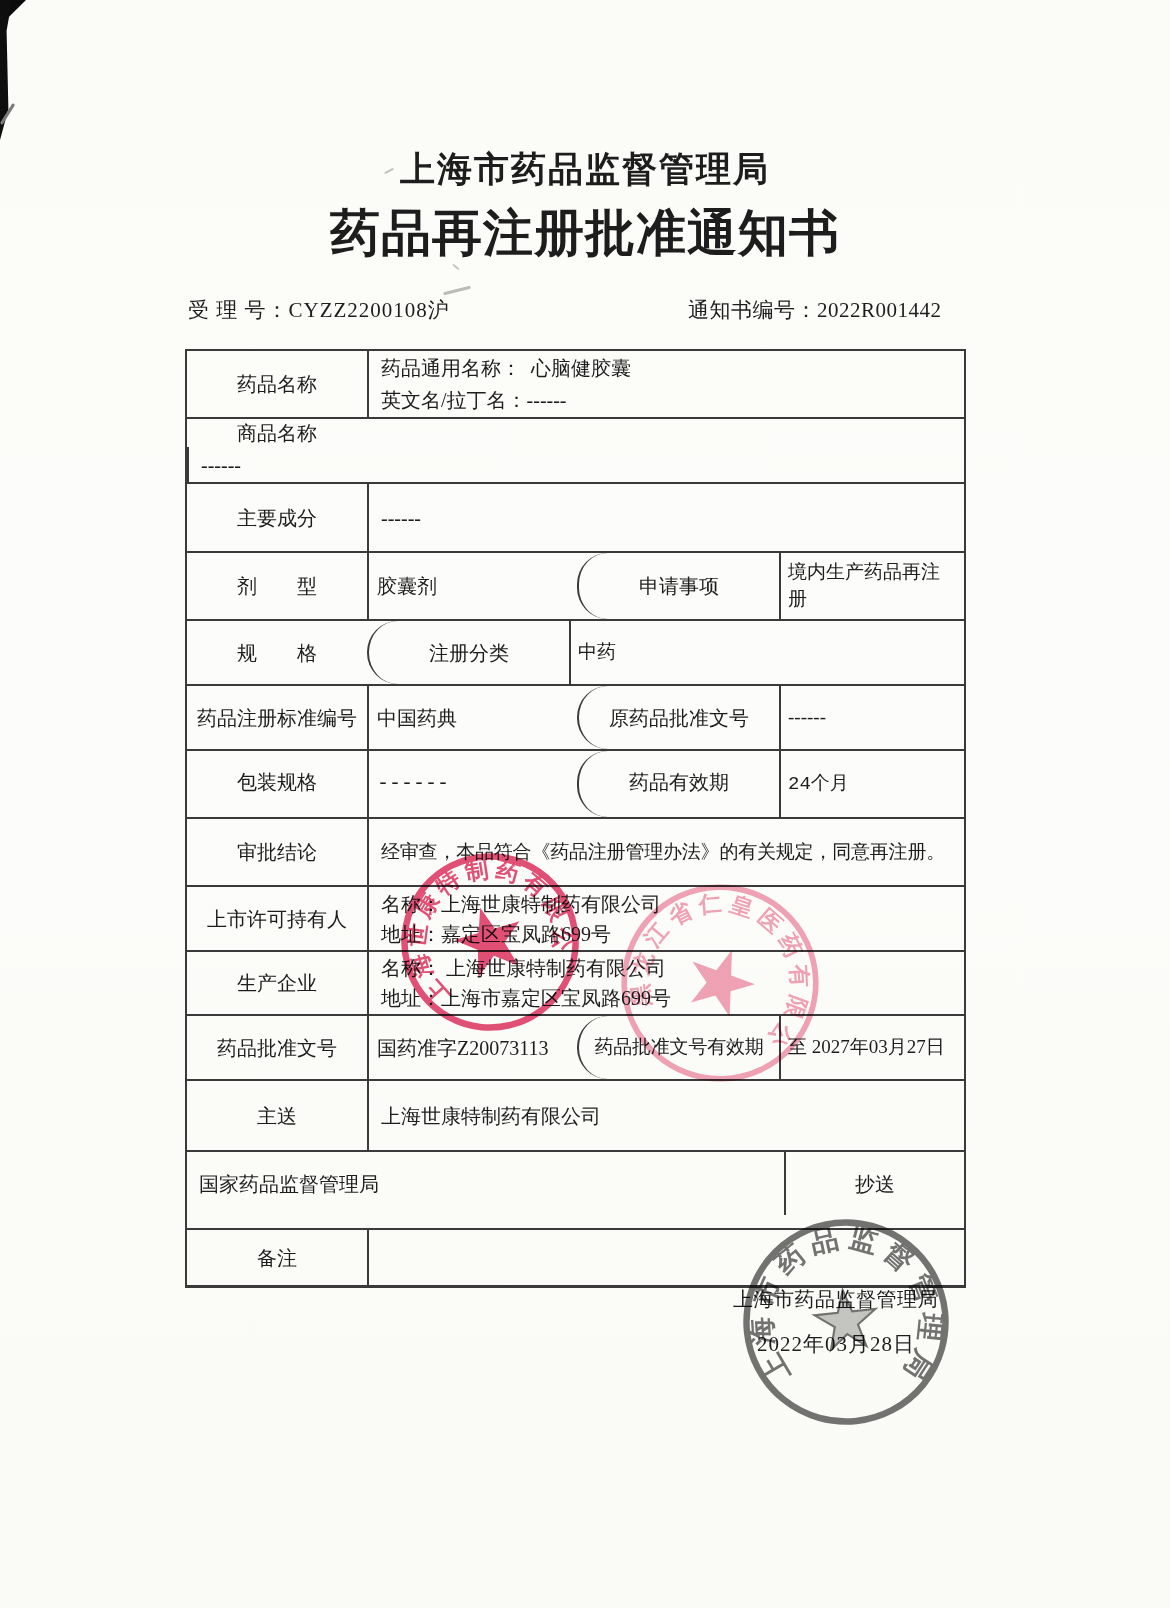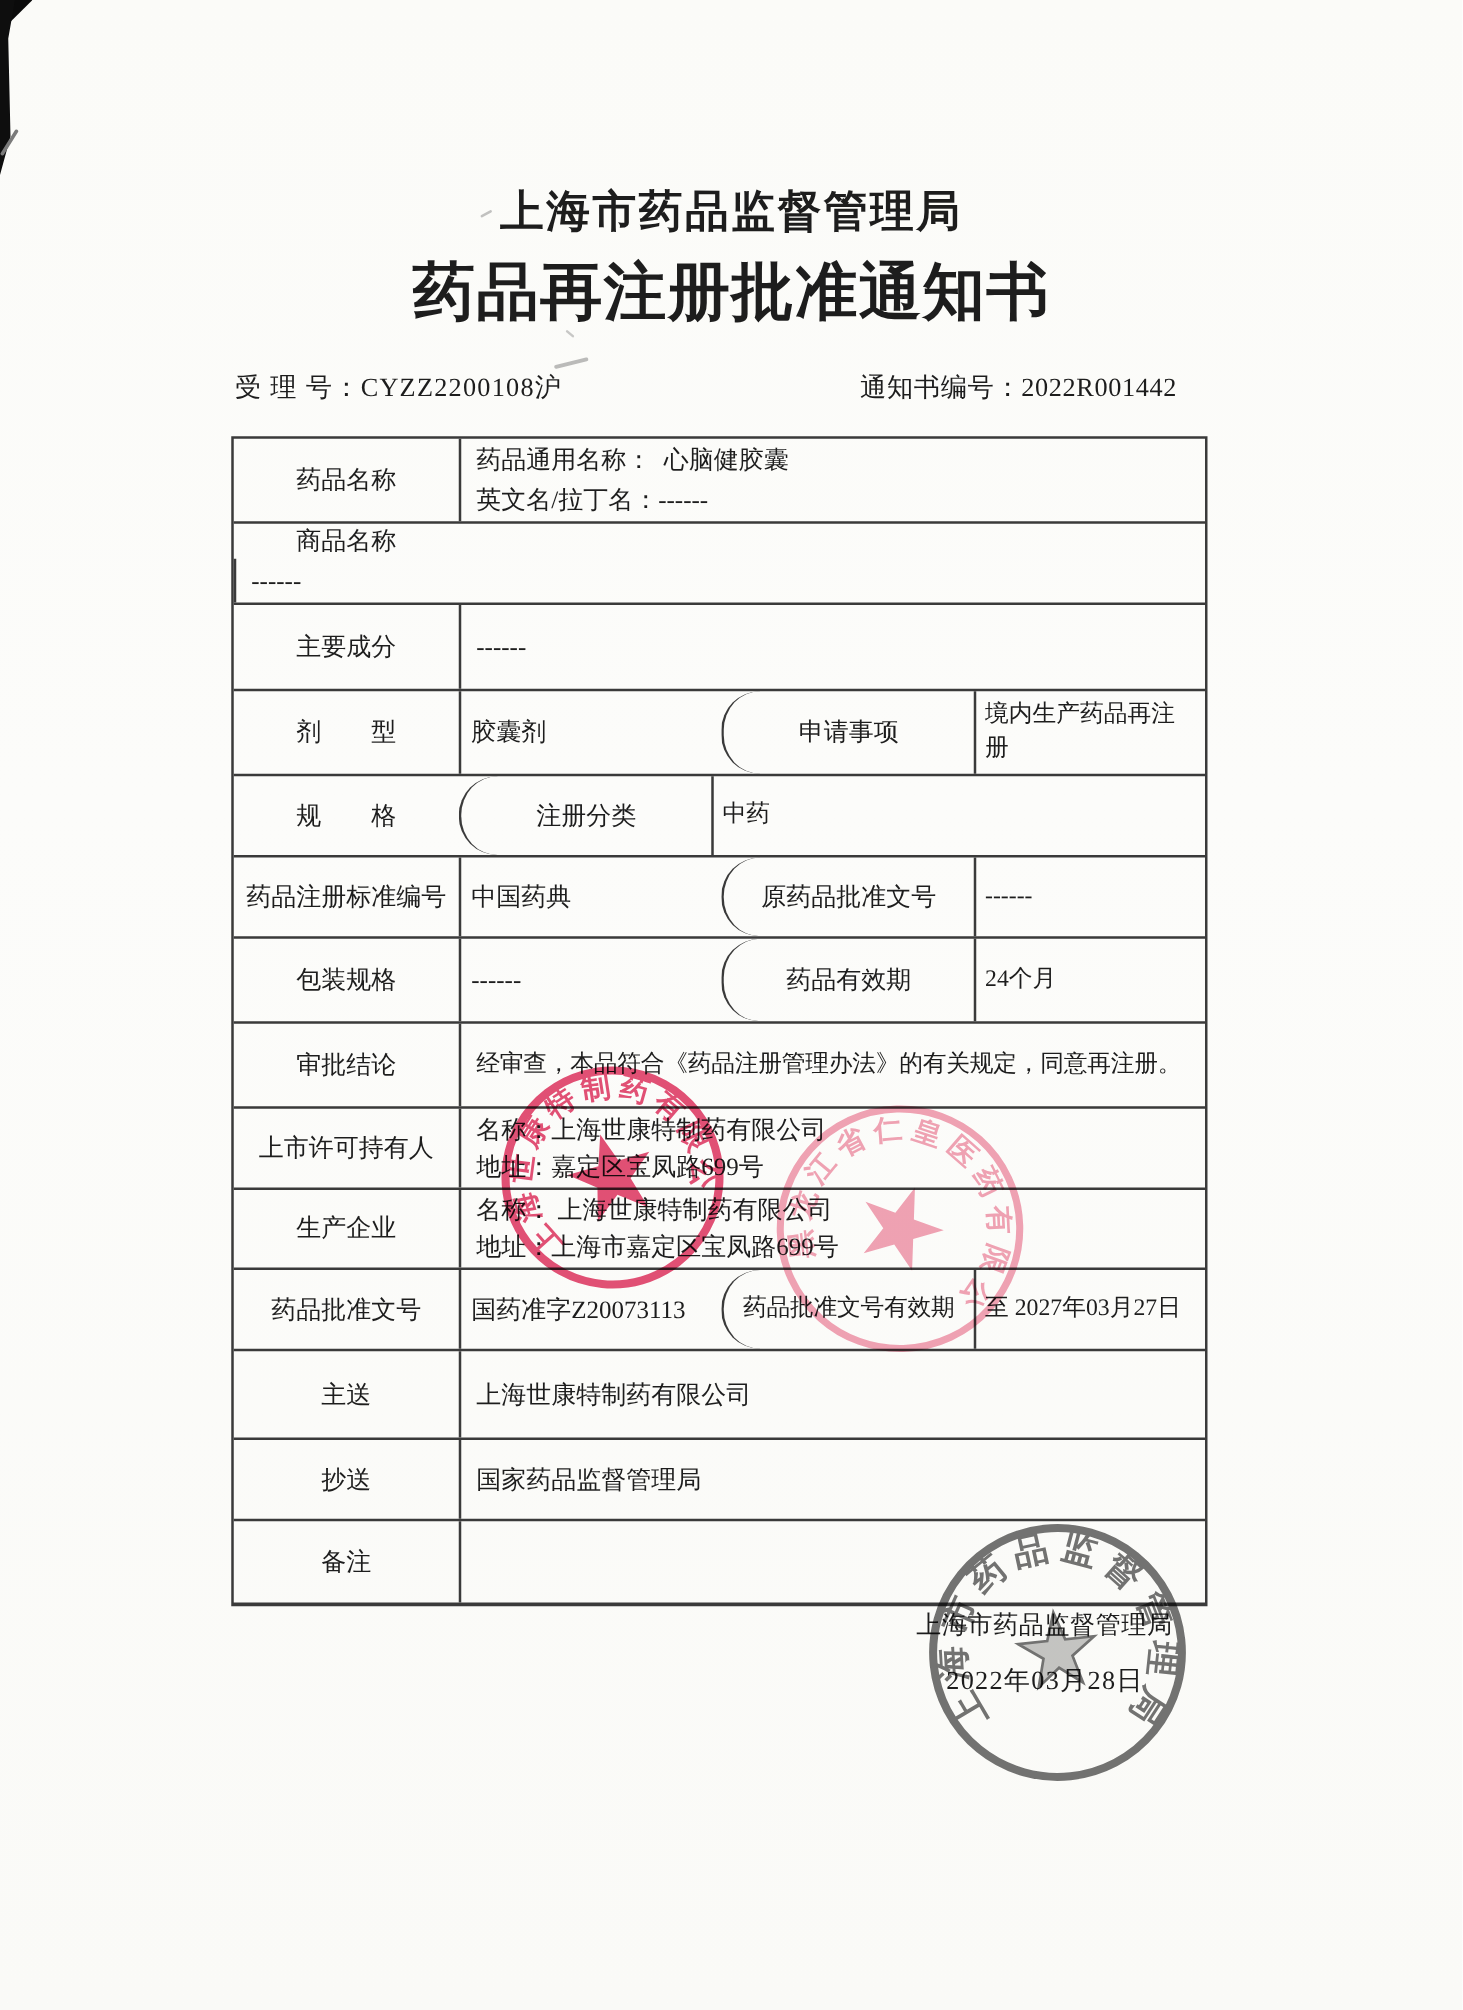--- a/index.html
+++ b/index.html
@@ -96,21 +96,21 @@
       <div class="c val2">中药</div>
     </div>
 
     <div class="t-row" style="height:65px;">
       <div class="c lab">药品注册标准编号</div>
       <div class="c valmid">中国药典</div>
       <div class="c lab2">原药品批准文号</div>
       <div class="c val2">------</div>
     </div>
 
-    <div class="t-row" style="height:68px;">
+    <div class="t-row" style="height:68px;font-family:Liberation Mono, monospace;">
       <div class="c lab">包装规格</div>
       <div class="c valmid">------</div>
       <div class="c lab2">药品有效期</div>
       <div class="c val2">24个月</div>
     </div>
 
     <div class="t-row" style="height:68px;">
       <div class="c lab">审批结论</div>
       <div class="c val tight">经审查，本品符合《药品注册管理办法》的有关规定，同意再注册。</div>
     </div>
@@ -137,25 +137,25 @@
       <div class="c lab2 tight">药品批准文号有效期</div>
       <div class="c val2">至 2027年03月27日</div>
     </div>
 
     <div class="t-row" style="height:71px;justify-content:flex-end;">
       <div class="c lab">主送</div>
       <div class="c val">上海世康特制药有限公司</div>
     </div>
 
     <div class="t-row" style="height:65px;">
+      <div class="c val">国家药品监督管理局</div>
       <div class="c lab">抄送</div>
-      <div class="c val">国家药品监督管理局</div>
     </div>
 
-    <div class="t-row" style="height:67px;">
+    <div class="t-row" style="height:57px;margin-top:13px;">
       <div class="c lab">备注</div>
       <div class="c val"></div>
     </div>
 
   </div>
 
   <div class="issuer">上海市药品监督管理局</div>
   <div class="issue-date">2022年03月28日</div>
 
   <div class="stamp" style="left:397px;top:830px;width:186px;height:224px;transform:rotate(-16deg);opacity:.92;">

